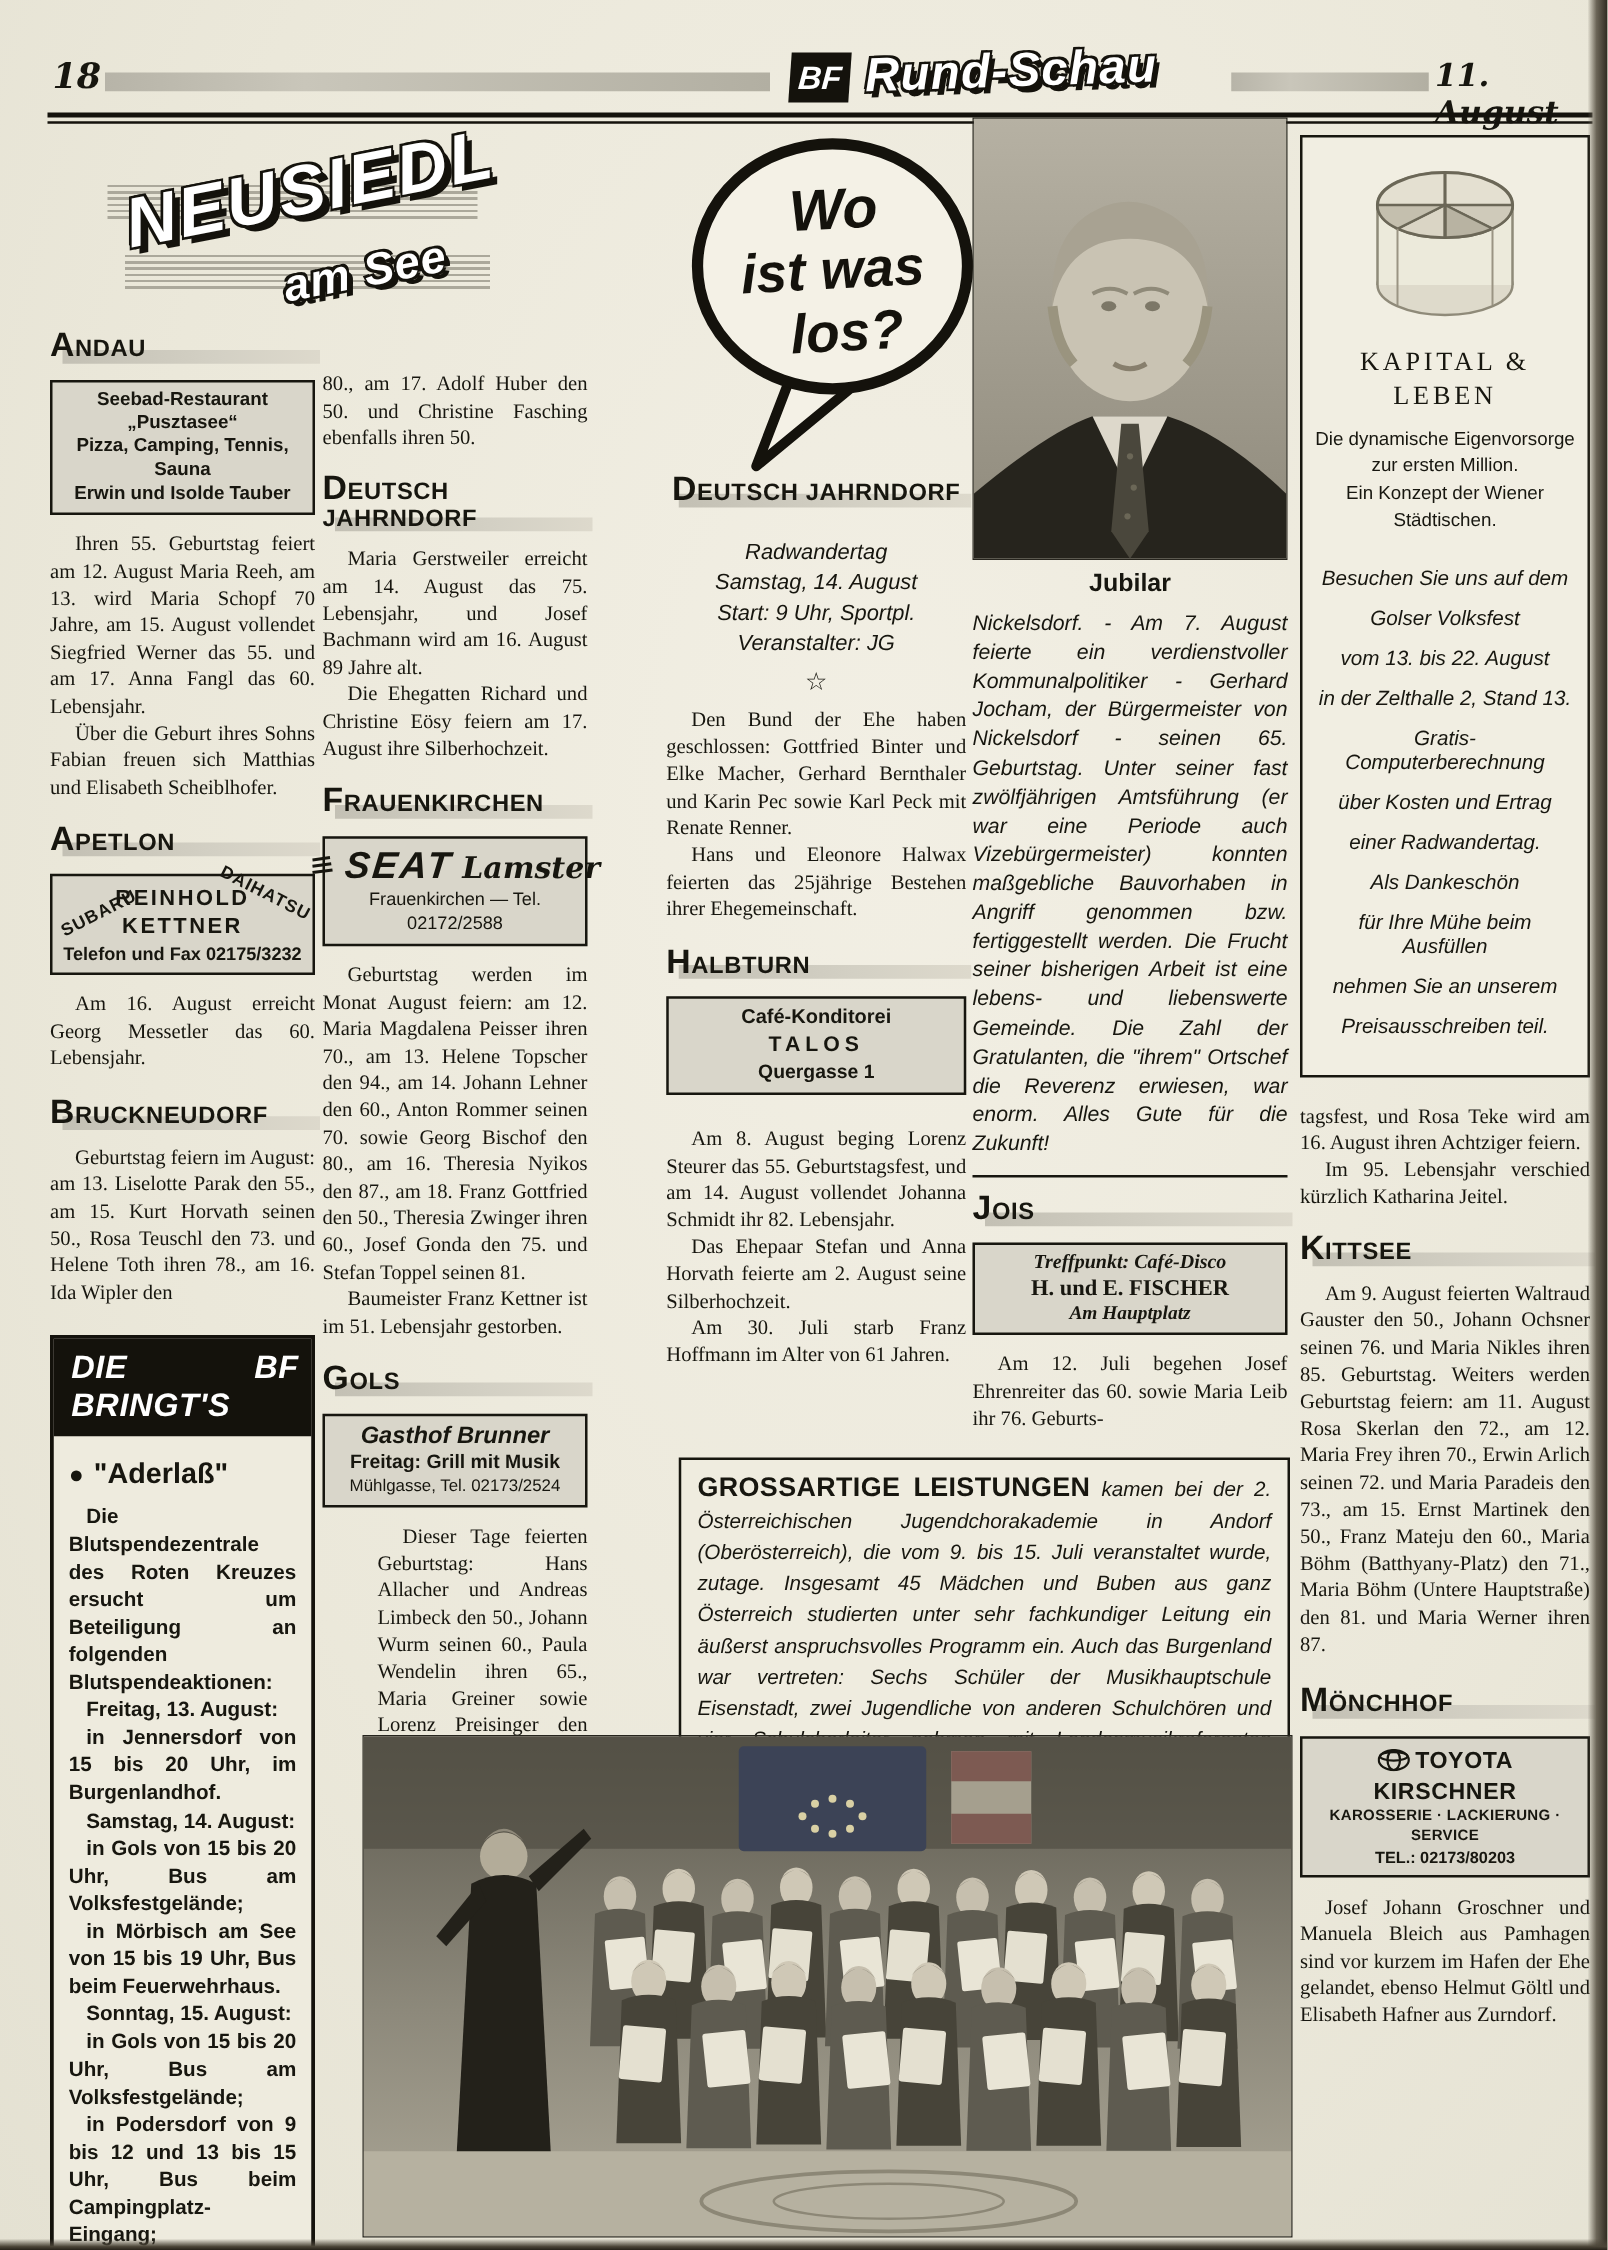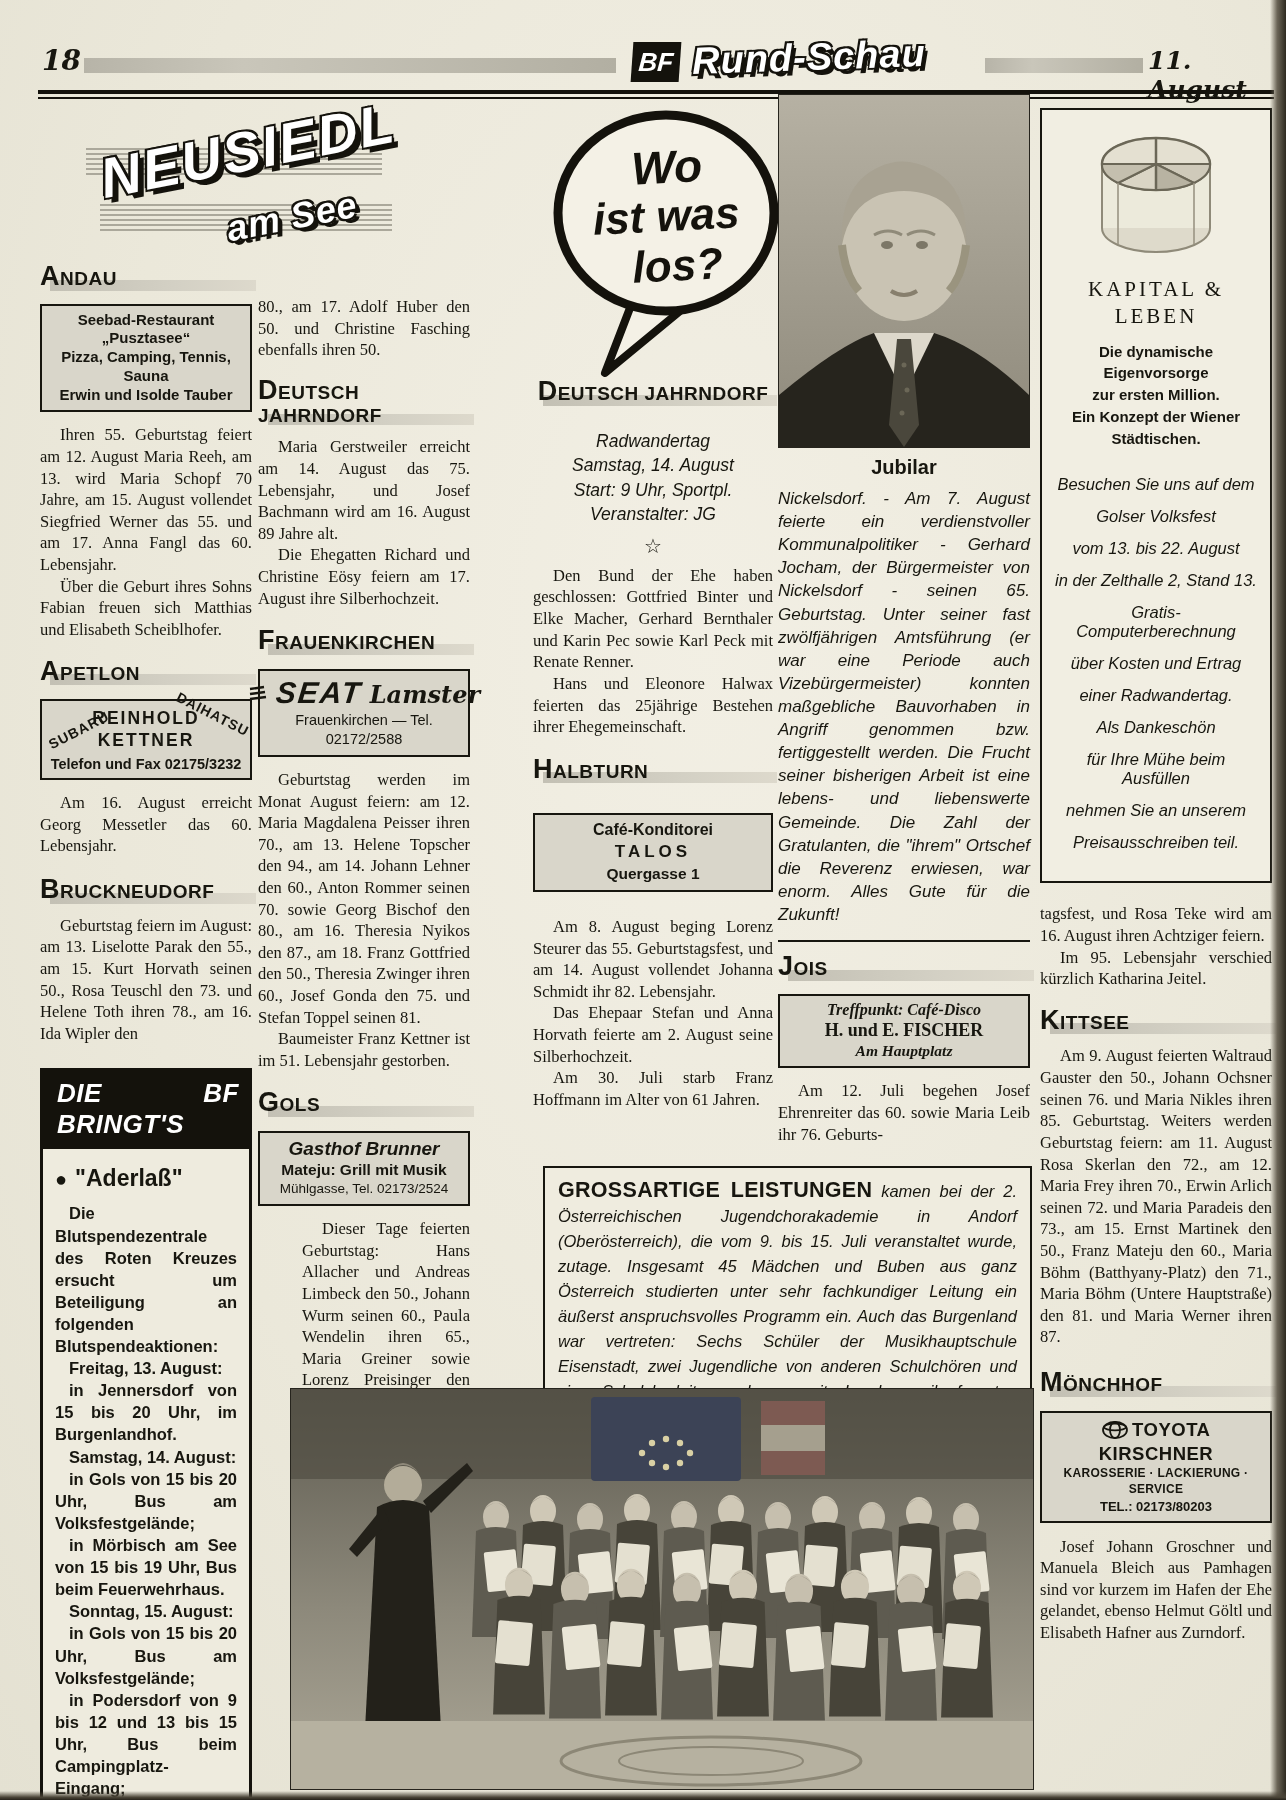--- a/index.html
+++ b/index.html
@@ -79,21 +79,21 @@
   
   .ital{font-family:"Liberation Sans",sans-serif;font-style:italic;font-size:17px;line-height:1.36;}
   .caption{font:700 20px "Liberation Sans",sans-serif;text-align:center;text-indent:0;}
   .divider{border:none;border-top:2px solid #17160f;margin:14px 0 10px;}
   .star{text-align:center;font-size:20px;text-indent:0;margin:6px 0;}
   .event{font-family:"Liberation Sans",sans-serif;font-style:italic;font-size:17.5px;
     text-align:center;text-indent:0;line-height:1.4;}
   
   .kapital{border:2px solid #17160f;background:#f1eee2;text-align:center;padding:14px 10px 16px;}
   .kap-title{font-family:"Liberation Serif",serif;font-size:21px;letter-spacing:3px;margin-top:10px;}
-  .kap-sub{font-family:"Liberation Sans",sans-serif;font-size:15px;line-height:1.45;margin-top:10px;font-weight:bold;}
+  .kap-sub{font-family:"Liberation Sans",sans-serif;font-size:15px;line-height:1.45;margin-top:10px;}
   .kap-lines{margin-top:26px;}
   .kap-lines p{font:italic 500 16.5px "Liberation Sans",sans-serif;margin:13px 0;text-indent:0;text-align:center;}
   
   .feature{position:absolute;left:543px;top:1166px;width:489px;border:2px solid #17160f;
     padding:10px 13px 12px;box-sizing:border-box;background:#efecdf;}
   .feature p{margin:0;text-align:justify;font:italic 500 16.5px "Liberation Sans",sans-serif;line-height:25px;}
   .feature .lead{font:700 21.5px "Liberation Sans",sans-serif;font-style:normal;letter-spacing:.3px;}
   
   .photo{border:1px solid #26241d;display:block;}
   
@@ -180,21 +180,21 @@
         <span class="seat">SEAT</span>
         <span class="script">Lamster</span>
       </div>
       <div class="sub">Frauenkirchen — Tel. 02172/2588</div>
     </div>
     <p style="margin-top:12px;">Geburtstag werden im Monat August feiern: am 12. Maria Magdalena Peisser ihren 70., am 13. Helene Topscher den 94., am 14. Johann Lehner den 60., Anton Rommer seinen 70. sowie Georg Bischof den 80., am 16. Theresia Nyikos den 87., am 18. Franz Gottfried den 50., Theresia Zwinger ihren 60., Josef Gonda den 75. und Stefan Toppel seinen 81.</p>
     <p>Baumeister Franz Kettner ist im 51. Lebensjahr gestorben.</p>
     <div class="heading" style="margin-top:17px;">Gols</div>
     <div class="ad ad-brunner" style="margin-top:13px;">
       <div class="b1">Gasthof Brunner</div>
-      <div class="b2">Mateju: Grill mit Musik</div>
+      <div class="b2">Freitag: Grill mit Musik</div>
       <div class="b3">Mühlgasse, Tel. 02173/2524</div>
     </div>
     <p style="margin-top:12px;margin-left:44px;">Dieser Tage feierten Geburtstag: Hans Allacher und Andreas Limbeck den 50., Johann Wurm seinen 60., Paula Wendelin ihren 65., Maria Greiner sowie Lorenz Preisinger den 80. und Maria Gredinger ihren 85.</p>
   </div>
 
   <div class="col" style="left:533px;top:105px;width:240px;">
     <div style="position:absolute;left:14px;top:0;">
       <svg width="238" height="292" viewBox="0 0 238 292">
         <polygon points="88,190 58,268 138,202" fill="#f4f1e6" stroke="#14120c" stroke-width="8" stroke-linejoin="round"></polygon>
         <ellipse cx="119" cy="108" rx="108" ry="98" fill="#f4f1e6" stroke="#14120c" stroke-width="9"></ellipse>
@@ -208,21 +208,21 @@
     <div style="margin-top:272px;">
       <div class="heading centered">Deutsch Jahrndorf</div>
       <div class="event" style="margin-top:22px;">Radwandertag</div>
       <div class="event">Samstag, 14. August</div>
       <div class="event">Start: 9 Uhr, Sportpl.</div>
       <div class="event">Veranstalter: JG</div>
       <div class="star">☆</div>
       <p>Den Bund der Ehe haben geschlossen: Gottfried Binter und Elke Macher, Gerhard Bernthaler und Karin Pec sowie Karl Peck mit Renate Renner.</p>
       <p>Hans und Eleonore Halwax feierten das 25jährige Bestehen ihrer Ehegemeinschaft.</p>
       <div class="heading" style="margin-top:17px;">Halbturn</div>
-      <div class="ad ad-talos" style="margin-top:29px;">
+      <div class="ad ad-talos" style="margin-top:13px;">
         <div class="t1">Café-Konditorei</div>
         <div class="t2">TALOS</div>
         <div class="t3">Quergasse 1</div>
       </div>
       <p style="margin-top:24px;">Am 8. August beging Lorenz Steurer das 55. Geburtstagsfest, und am 14. August vollendet Johanna Schmidt ihr 82. Lebensjahr.</p>
       <p>Das Ehepaar Stefan und Anna Horvath feierte am 2. August seine Silberhochzeit.</p>
       <p>Am 30. Juli starb Franz Hoffmann im Alter von 61 Jahren.</p>
     </div>
   </div>
 

